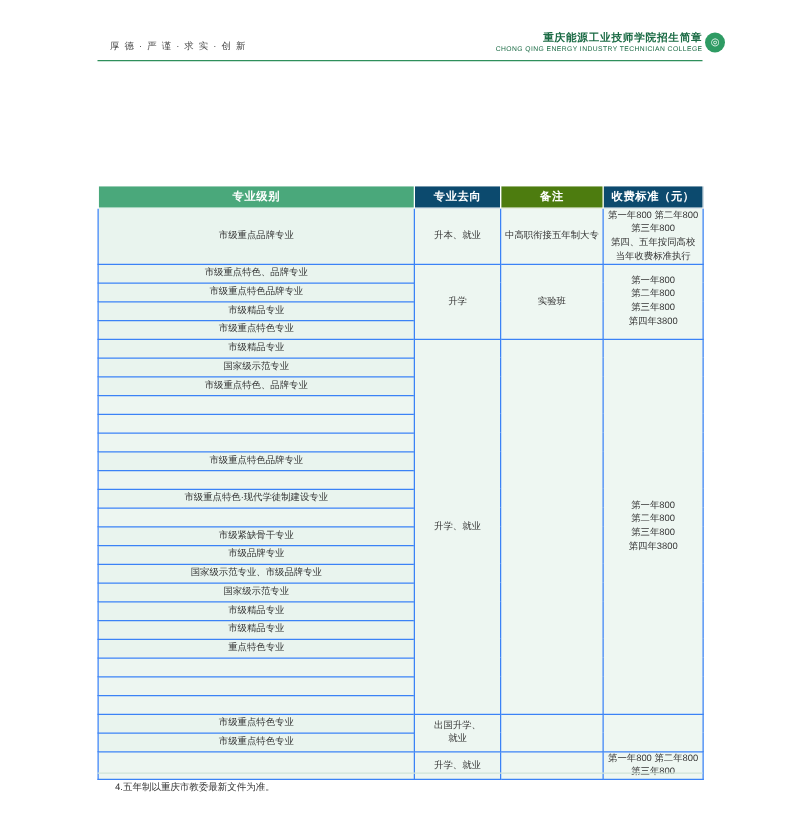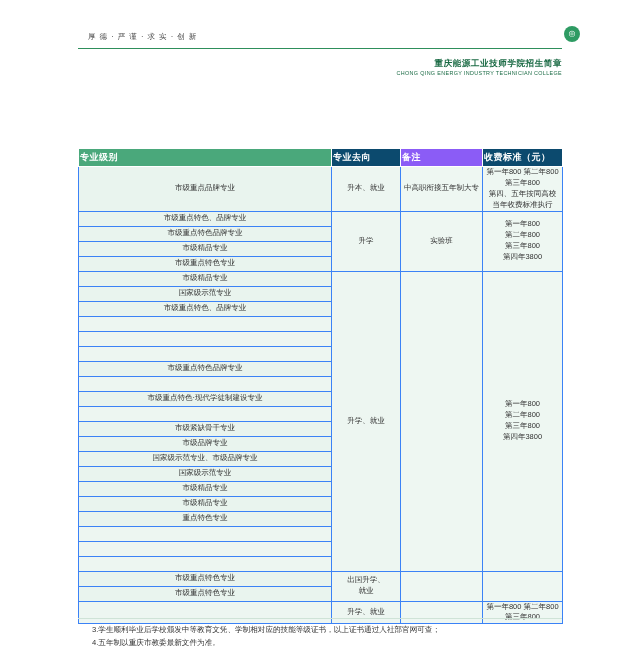--- a/index.html
+++ b/index.html
@@ -48,21 +48,20 @@
     right: 0; top: 0;
     text-align: right;
     line-height: 1.15;
   }
   .brand-cn {
     font-size: 8.5px;
     color: #1b6b45;
     font-weight: bold;
     letter-spacing: .6px;
     white-space: nowrap;
-    margin-top: 33px;
   }
   .brand-en {
     font-size: 5.4px;
     color: #1b6b45;
     letter-spacing: .35px;
     white-space: nowrap;
     margin-top: 1px;
   }
   .brand-logo {
     position: absolute;
@@ -85,27 +84,27 @@
   table.main {
     border-collapse: collapse;
     width: 484px;
     table-layout: fixed;
   }
   table.main th {
     height: 15px;
     font-size: 9px;
     font-weight: bold;
     color: #ffffff;
-    text-align: left;
+    text-align: center;
     border: 1px solid #ffffff;
     letter-spacing: .5px;
   }
   .th1 { background: #4aa87b; }
   .th2 { background: #0c4a6e; }
-  .th3 { background: #8b5cf6; }
+  .th3 { background: #4d7c0f; }
   .th4 { background: #0c4a6e; }
 
   table.main td {
     border: 1px solid #3b82f6;
     font-size: 7.5px;
     color: #333333;
     text-align: center;
     vertical-align: middle;
     padding: 0;
     line-height: 1.45;
@@ -260,17 +259,16 @@
             <td class="blank" style="height: 15px;"></td>
             <td class="c2" rowspan="1">升学、就业</td>
             <td class="c3" rowspan="1"></td>
             <td class="c4 tiny" rowspan="1">第一年800   第二年800   第三年800</td>
           </tr>
         </tbody>
     </table>
   </div>
 
   <div class="notes">
-    <div>3.学生顺利毕业后学校颁发中等教育文凭、学制相对应的技能等级证书，以上证书通过人社部官网可查；</div>
     <div>4.五年制以重庆市教委最新文件为准。</div>
   </div>
 
 </div>
 
 </body></html>

